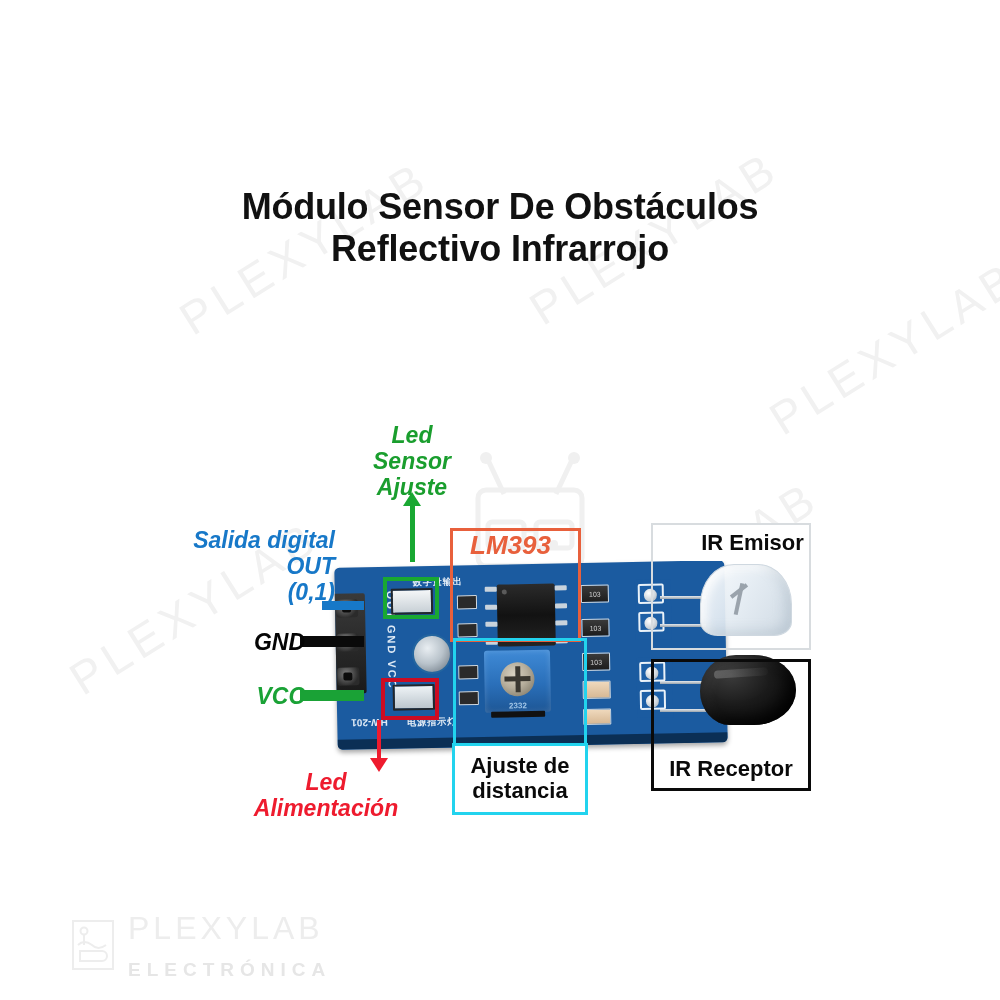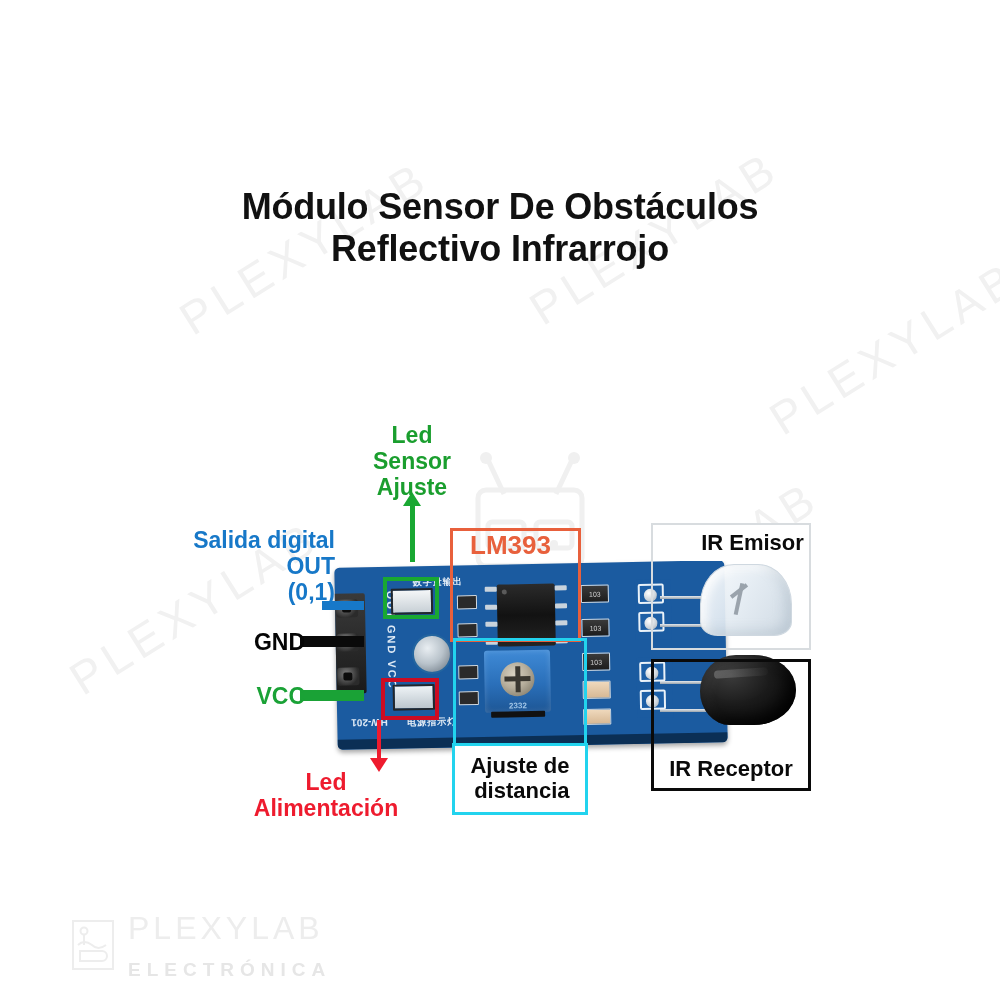--- a/index.html
+++ b/index.html
@@ -210,21 +210,21 @@
   }
 
   
   .hl-box { position:absolute; background:transparent; }
   #hl-green  { border:4px solid #19a832; }
   #hl-red    { border:4px solid #cc0c22; }
   #hl-orange { border:3px solid #e8603c; }
   #hl-cyan   { border:3px solid #22d3ee; }
 
   
-  .label { position:absolute; font-weight:bold; line-height:1.12; white-space:nowrap; }
+  .label { position:absolute; font-weight:bold; line-height:1.12; white-space:nowrap;font-style:italic; }
 
   #lbl-led-digital { color:#1a9e2e; font-size:23px; left:360px; top:423px; text-align:center; width:104px; }
   #lbl-led-power   { color:#ee1b2e; font-size:23px; left:236px; top:770px; width:180px; text-align:center; }
   #lbl-out {
     color:#1778c8; font-size:23px; left:140px; top:528px; width:195px; text-align:right;
   }
   #lbl-gnd { color:#050505; font-size:23px; left:140px; top:630px; width:165px; text-align:right; }
   #lbl-vcc { color:#1aa236; font-size:23px; left:140px; top:684px; width:165px; text-align:right; }
   #lbl-vcc2 { color:#1aa236; font-size:23px; left:140px; top:714px; width:185px; text-align:right; }
   #lbl-lm393 { color:#e8603c; font-size:26px; left:470px; top:531px; }
@@ -232,21 +232,21 @@
   
   .boxlabel {
     position:absolute;
     display:flex; align-items:center; justify-content:center;
     font-weight:bold; color:#0a0a0a; text-align:center;
     background:rgba(255,255,255,0.0);
     line-height:1.12;
   }
   #box-ajuste {
     left:452px; top:743px; width:136px; height:72px;
-    border:3px solid #22d3ee; font-size:22px; background:#ffffff;text-align:right;
+    border:3px solid #22d3ee; font-size:22px; background:#ffffff;
   }
   #box-ir-emisor {
     left:651px; top:523px; width:160px; height:38px;
     border:2px solid #d8dcdf; border-bottom:none; font-size:22px;
     background:#ffffff;
     padding-left:43px;
   }
   #box-ir-emisor-frame {
     position:absolute; left:651px; top:523px; width:160px; height:127px;
     border:2px solid #d8dcdf; background:transparent;

